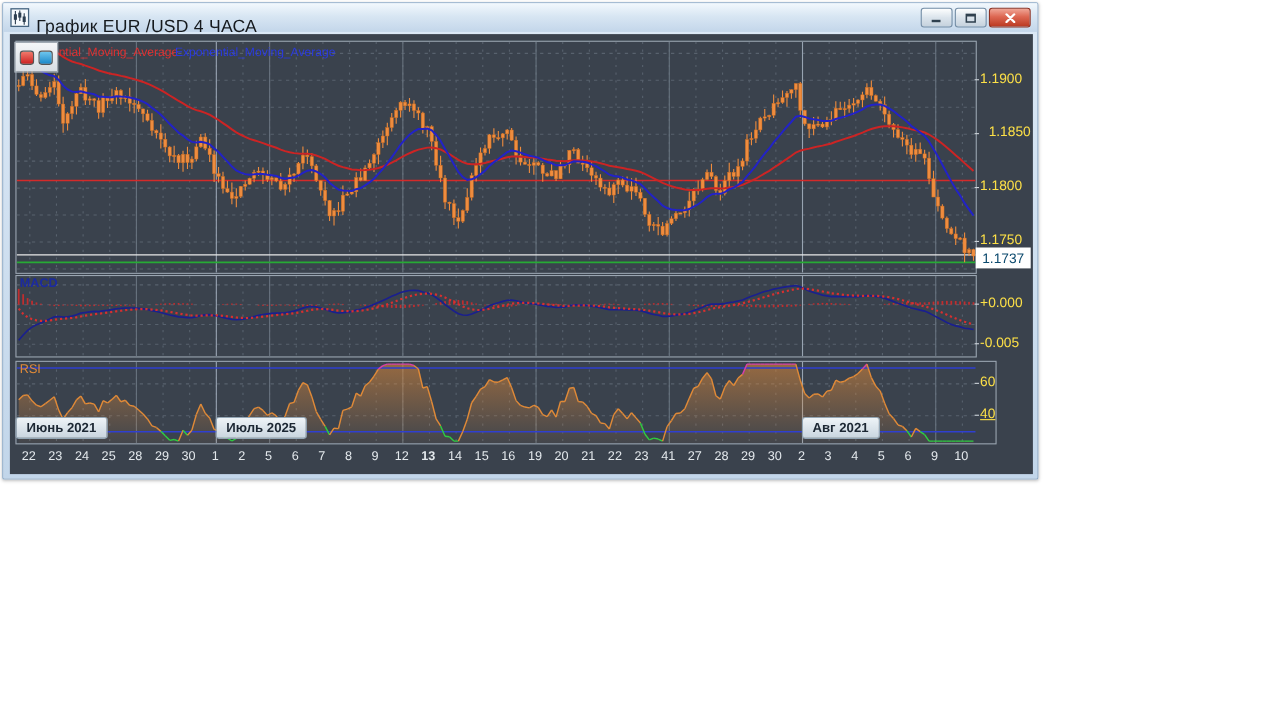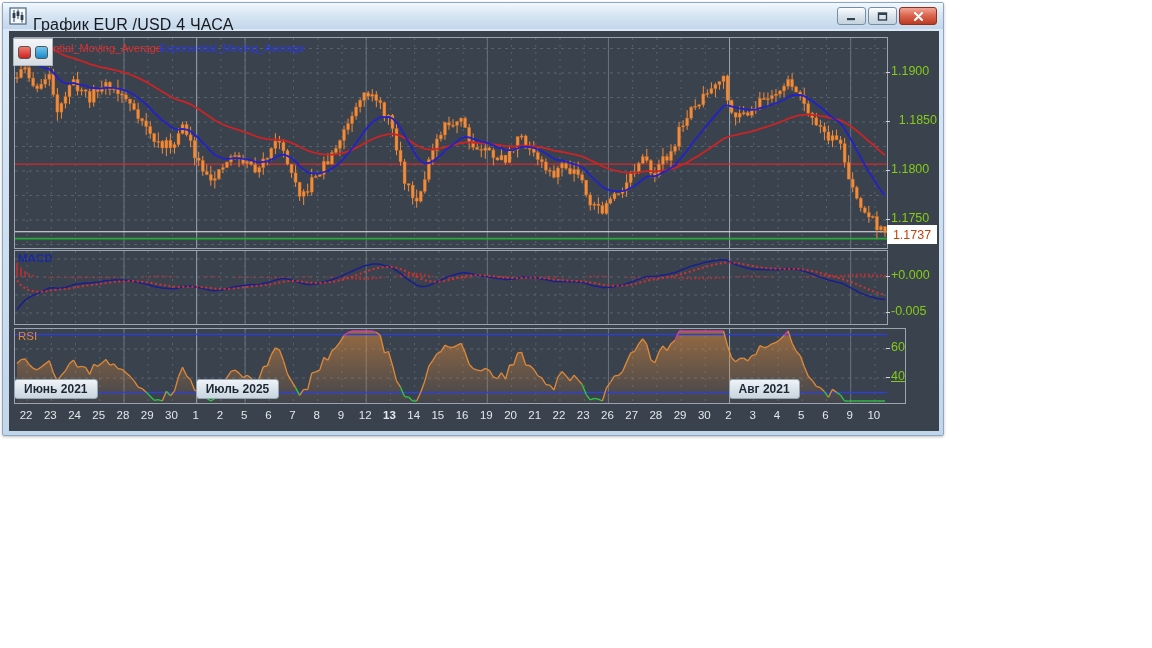--- a/index.html
+++ b/index.html
@@ -25,27 +25,27 @@
   .legend.red{left:7px;color:#e03030;}
   .legend.blue{left:150px;color:#2a3ae0;}
   .toolbar{position:absolute;left:4px;top:7px;width:38px;height:26px;z-index:4;
     background:linear-gradient(#f4f6f8,#d7dde3);border:1px solid #aab4bd;display:flex;align-items:center;justify-content:center;gap:4px;}
   .tbtn{width:13px;height:13px;border-radius:3px;border:1px solid #555;padding:0;cursor:pointer;}
   .tbtn.red{background:linear-gradient(#f07a6c,#cc2222);}
   .tbtn.blue{background:linear-gradient(#6ec6ee,#1b88c9);}
   .ind-label{position:absolute;left:3px;top:1px;font-size:11.5px;z-index:2;}
   .ind-label.macd{color:#1b2aa0;font-weight:bold;}
   .ind-label.rsi{color:#e08a38;}
-  .ytick{position:absolute;left:882px;width:46px;font-size:12.5px;color:#84cc16;z-index:2;}
+  .ytick{position:absolute;left:882px;width:46px;font-size:12.5px;color:#fde047;z-index:2;}
   .ytickmark{position:absolute;left:877px;width:4px;height:1px;background:#cdd3d9;z-index:2;}
   .xlab{position:absolute;top:378px;width:26px;margin-left:-13px;text-align:center;font-size:11.5px;color:#e3e8ec;}
   .monthbox{position:absolute;height:15px;padding:1px 9px 2px 9px;border:1px solid #93a6b5;border-radius:3px;
     background:linear-gradient(#eef3f7,#c9d5df);color:#1c2733;font-size:12px;font-weight:bold;z-index:5;white-space:nowrap;
     display:flex;align-items:center;}
-  .price-tag{position:absolute;left:878px;top:194px;width:50px;height:19px;background:#ffffff;color:#c2410c;
+  .price-tag{position:absolute;left:878px;top:194px;width:50px;height:19px;background:#ffffff;color:#0c4a6e;
     font-size:12.5px;display:flex;align-items:center;justify-content:center;z-index:6;}
 </style>
 </head>
 <body>
 
 <div class="window">
   <div class="titlebar">
     <span class="app-icon">
       <svg width="18" height="18" viewBox="0 0 18 18">
         <rect x="1" y="1" width="16" height="16" fill="#f6fafd" stroke="#5a7priv" stroke-width="0"></rect>
@@ -1111,21 +1111,21 @@
         <span class="xlab" style="left: 356.222px;">12</span>
         <span class="xlab" style="left: 380.444px; font-weight: bold;">13</span>
         <span class="xlab" style="left: 404.667px;">14</span>
         <span class="xlab" style="left: 428.889px;">15</span>
         <span class="xlab" style="left: 453.111px;">16</span>
         <span class="xlab" style="left: 477.333px;">19</span>
         <span class="xlab" style="left: 501.556px;">20</span>
         <span class="xlab" style="left: 525.778px;">21</span>
         <span class="xlab" style="left: 550px;">22</span>
         <span class="xlab" style="left: 574.222px;">23</span>
-        <span class="xlab" style="left: 598.444px;">26</span>
+        <span class="xlab" style="left: 598.444px;">41</span>
         <span class="xlab" style="left: 622.667px;">27</span>
         <span class="xlab" style="left: 646.889px;">28</span>
         <span class="xlab" style="left: 671.111px;">29</span>
         <span class="xlab" style="left: 695.333px;">30</span>
         <span class="xlab" style="left: 719.556px;">2</span>
         <span class="xlab" style="left: 743.778px;">3</span>
         <span class="xlab" style="left: 768px;">4</span>
         <span class="xlab" style="left: 792.222px;">5</span>
         <span class="xlab" style="left: 816.444px;">6</span>
         <span class="xlab" style="left: 840.667px;">9</span>

